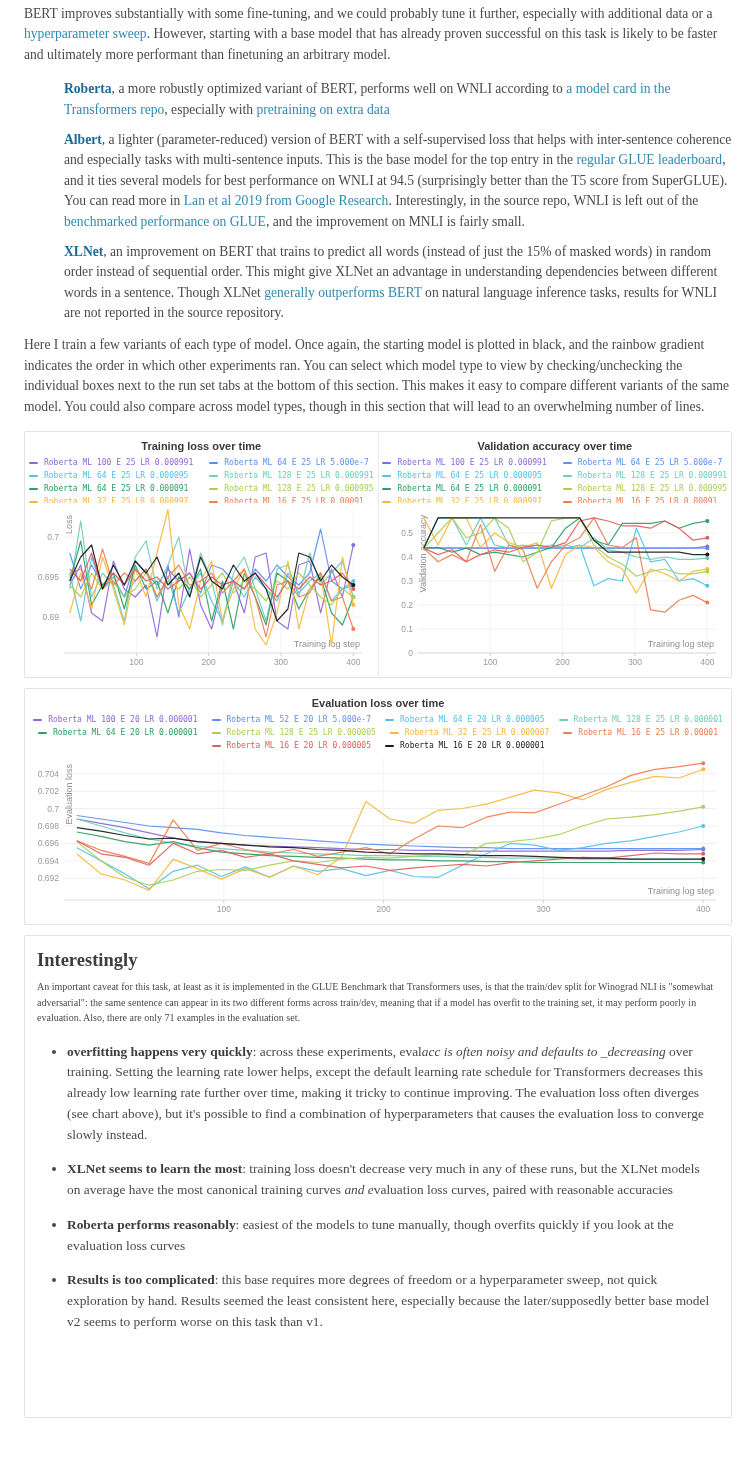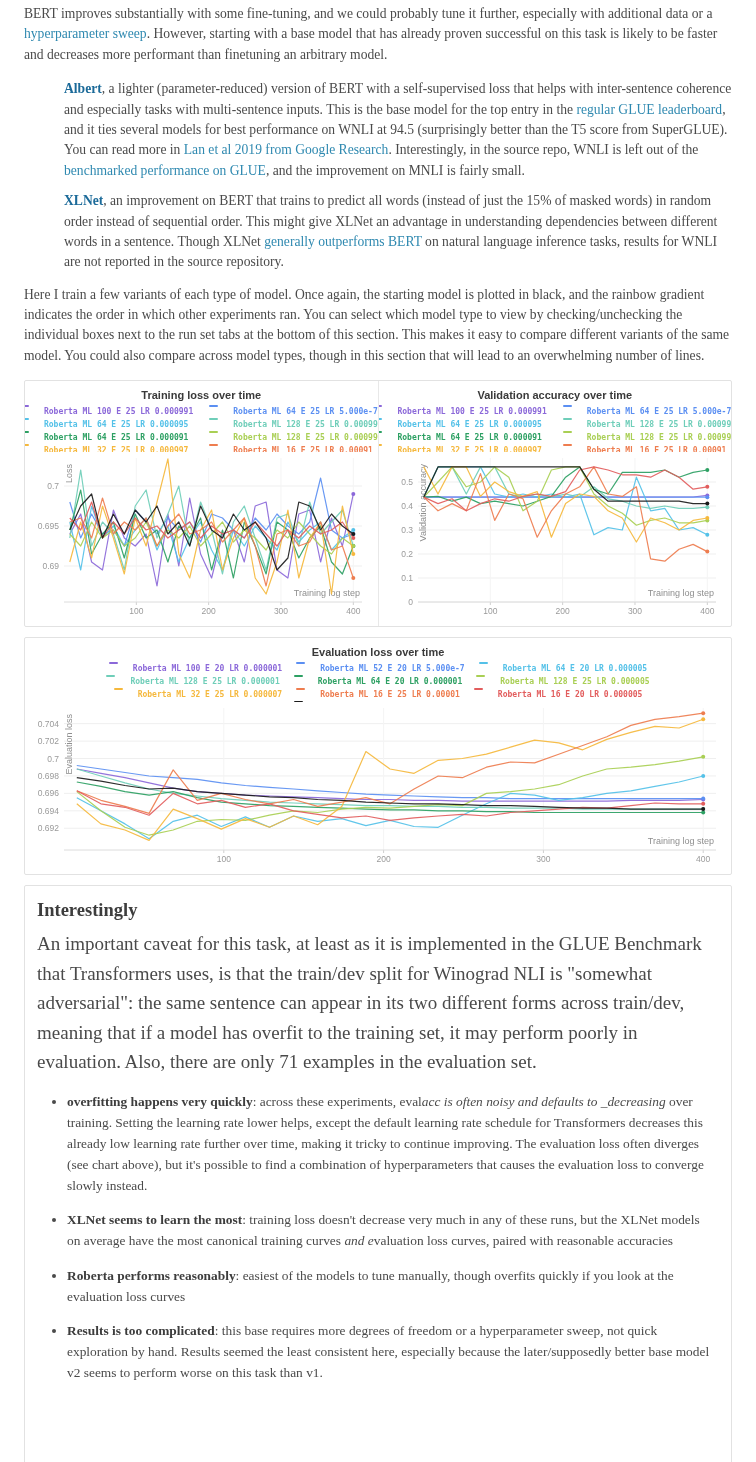--- a/index.html
+++ b/index.html
@@ -16,40 +16,41 @@
   .i{font-style:italic;}
   
   .panel{border:1px solid #e2e2e2;border-radius:2px;background:#fff;margin-top:10px;}
   .panel-row1{display:flex;}
   .chart-box{flex:1;min-width:0;padding:6px 0 4px 0;}
   .chart-box + .chart-box{border-left:1px solid #e8e8e8;}
   .chart-title{font-family:"Liberation Sans",sans-serif;font-size:11px;font-weight:bold;color:#3a3a3a;text-align:center;margin:2px 0 4px 0;}
   .legend{font-family:"DejaVu Sans Mono",monospace;font-size:8px;line-height:13px;}
   .legend.two-col{display:grid;grid-template-columns:max-content max-content;justify-content:center;column-gap:16px;max-height:47px;overflow:hidden;}
   .legend.wrap{display:flex;flex-wrap:wrap;justify-content:center;column-gap:14px;row-gap:0;max-height:40px;overflow:hidden;}
-  .legend-item{display:flex;align-items:flex-start;gap:15px;white-space:nowrap;font-weight:bold;}
+  .legend-item{display:flex;align-items:center;gap:6px;white-space:nowrap;}
   .legend-dash{display:inline-block;width:9px;height:2px;border-radius:1px;}
   .chart-svg{display:block;margin:0 auto;}
   
   .obs-panel{border:1px solid #e2e2e2;border-radius:2px;margin-top:10px;padding:12px 16px 70px 12px;min-height:300px;}
   .obs-title{font-size:18.5px;font-weight:600;color:#3d3d3d;margin:2px 0 8px 0;}
-  .obs-p{font-size:19px;line-height:1.55;margin:0 0 16px 0;color:#4a4a4a;}
+  .obs-p{font-size:10px;line-height:1.55;margin:0 0 16px 0;color:#4a4a4a;}
   .obs-list{margin:0;padding-left:30px;}
   .obs-list li{font-size:13.4px;line-height:1.55;margin:0 0 14px 0;color:#4a4a4a;}
   .tick-text{font-family:"Liberation Sans",sans-serif;fill:#9a9a9a;font-size:8.5px;}
   .axis-label{font-family:"Liberation Sans",sans-serif;fill:#8f8f8f;font-size:9px;}
 </style>
 </head>
 <body>
 
 <div class="container">
 
-  <p class="p"><span>BERT improves substantially with some fine-tuning, and we could probably tune it further, especially with additional data or a </span><span class="link">hyperparameter sweep</span><span>. However, starting with a base model that has already proven successful on this task is likely to be faster and decreases more performant than finetuning an arbitrary model.</span></p>
+  <p class="p"><span>BERT improves substantially with some fine-tuning, and we could probably tune it further, especially with additional data or a </span><span class="link">hyperparameter sweep</span><span>. However, starting with a base model that has already proven successful on this task is likely to be faster and ultimately more performant than finetuning an arbitrary model.</span></p>
 
   <div class="model-list">
+    <div class="model-item"><span class="lead">Roberta</span><span>, a more robustly optimized variant of BERT, performs well on WNLI according to </span><span class="link">a model card in the Transformers repo</span><span>, especially with </span><span class="link">pretraining on extra data</span></div>
     <div class="model-item"><span class="lead">Albert</span><span>, a lighter (parameter-reduced) version of BERT with a self-supervised loss that helps with inter-sentence coherence and especially tasks with multi-sentence inputs. This is the base model for the top entry in the </span><span class="link">regular GLUE leaderboard</span><span>, and it ties several models for best performance on WNLI at 94.5 (surprisingly better than the T5 score from SuperGLUE). You can read more in </span><span class="link">Lan et al 2019 from Google Research</span><span>. Interestingly, in the source repo, WNLI is left out of the </span><span class="link">benchmarked performance on GLUE</span><span>, and the improvement on MNLI is fairly small.</span></div>
     <div class="model-item"><span class="lead">XLNet</span><span>, an improvement on BERT that trains to predict all words (instead of just the 15% of masked words) in random order instead of sequential order. This might give XLNet an advantage in understanding dependencies between different words in a sentence. Though XLNet </span><span class="link">generally outperforms BERT</span><span> on natural language inference tasks, results for WNLI are not reported in the source repository.</span></div>
   </div>
 
   <p class="p"><span>Here I train a few variants of each type of model. Once again, the starting model is plotted in black, and the rainbow gradient indicates the order in which other experiments ran. You can select which model type to view by checking/unchecking the individual boxes next to the run set tabs at the bottom of this section. This makes it easy to compare different variants of the same model. You could also compare across model types, though in this section that will lead to an overwhelming number of lines.</span></p>
 
   <div class="panel panel-row1">
     <div class="chart-box">
       <div class="chart-title">Training loss over time</div>
       <div class="legend two-col">

